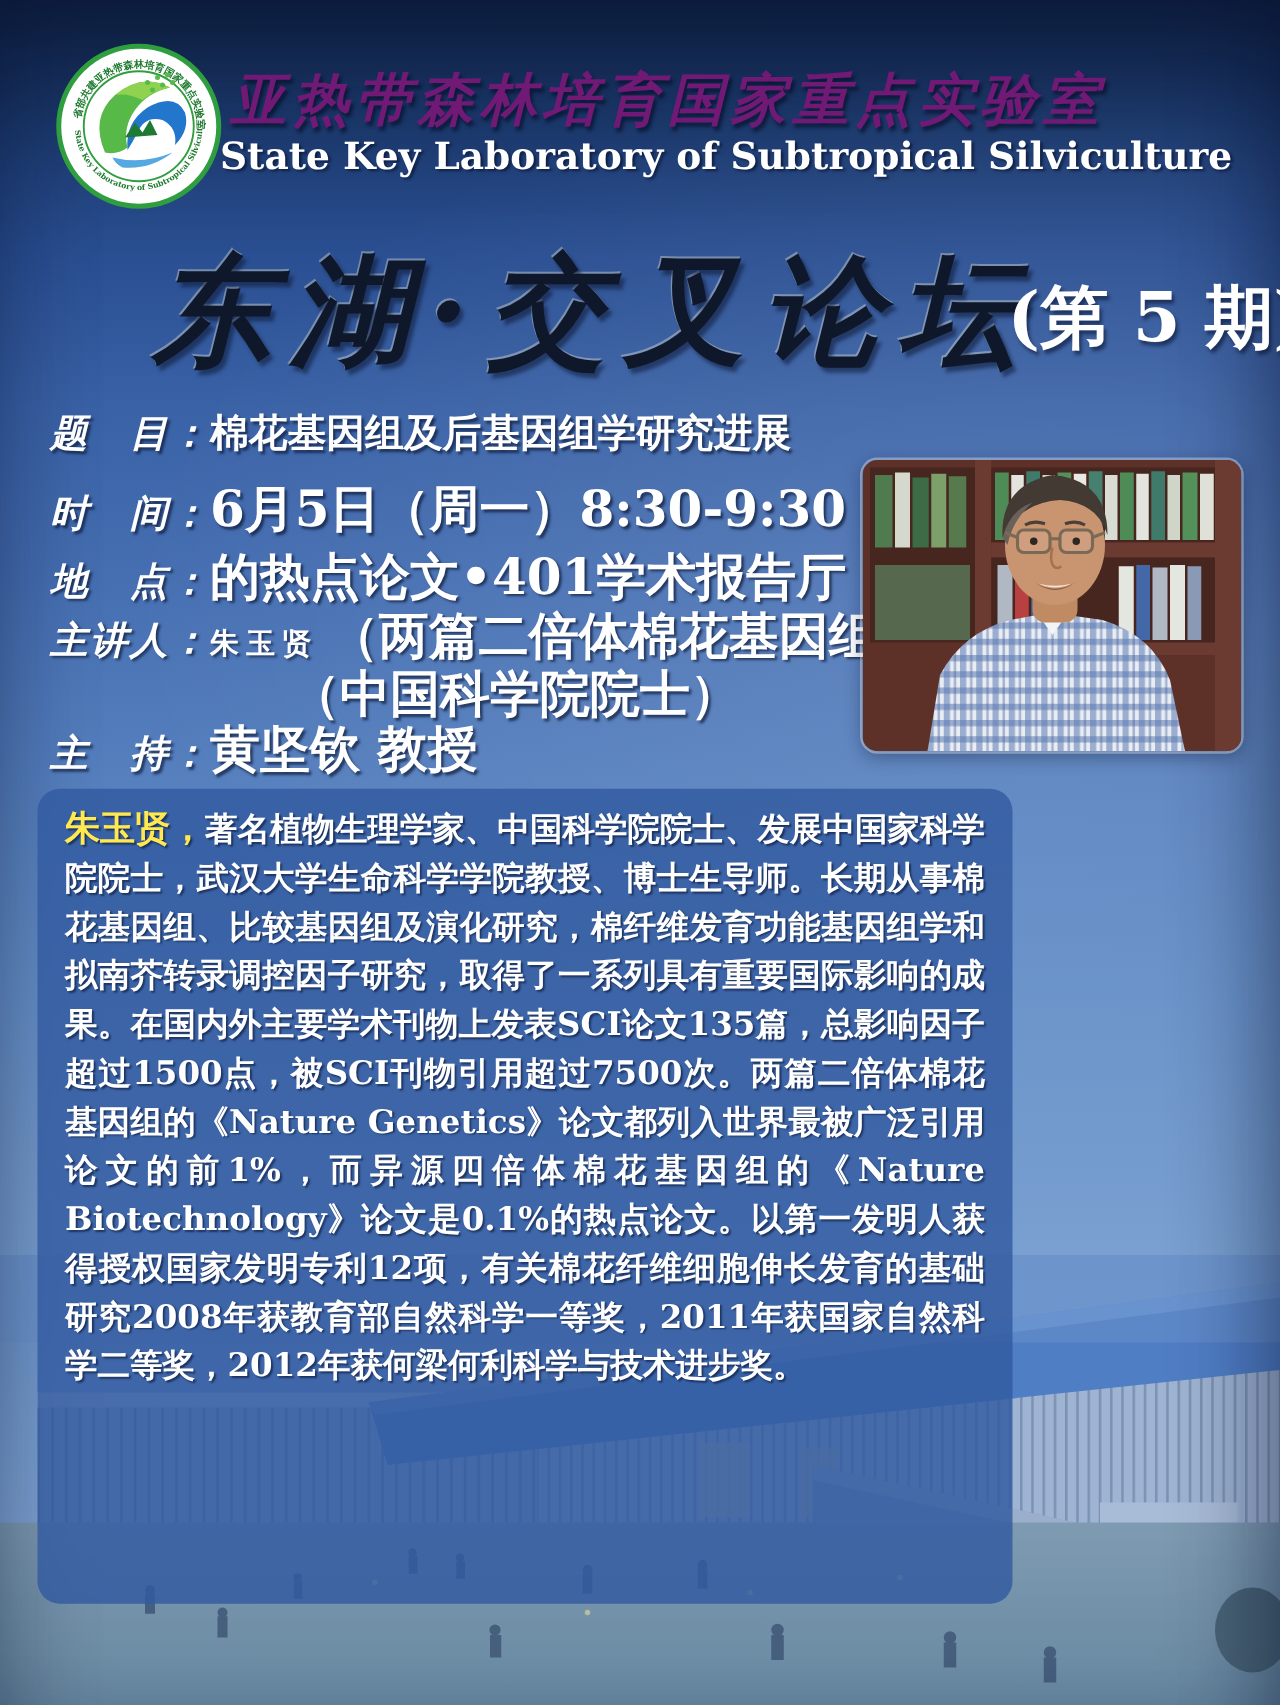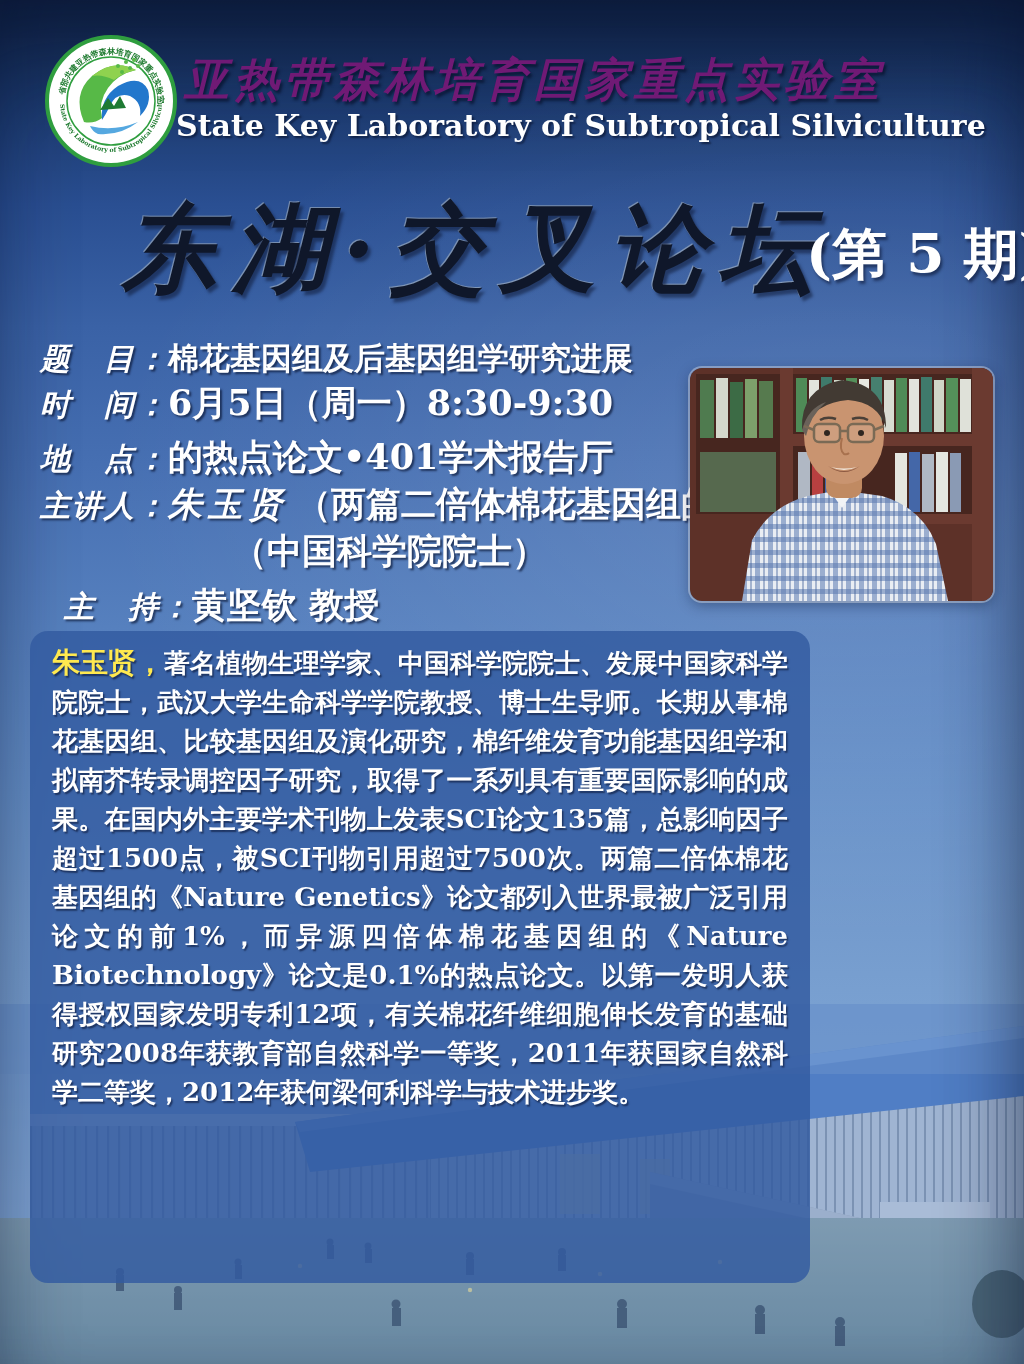--- a/index.html
+++ b/index.html
@@ -33,24 +33,24 @@
     text-shadow:3px 4px 3px rgba(15,25,55,.55), -1px -1px 0 rgba(255,250,220,.35); }
   .forum-issue { position:absolute; left:806px; top:218px; z-index:2;
     font-size:55px; font-weight:bold; color:#fff; white-space:nowrap;
     text-shadow:2px 3px 3px rgba(10,20,50,.6); }
 
   
   .details { position:absolute; left:40px; top:326px; width:650px; z-index:2; color:#fff; }
   .row { position:absolute; left:0; white-space:nowrap;
     text-shadow:2px 2px 2px rgba(8,18,48,.65); }
   .lbl { font-size:30px; font-weight:bold; font-style:italic; letter-spacing:2px; }
-  .val { font-size:35px; font-weight:bold; }
+  .val { font-size:40px; font-weight:bold; }
   .val-sans { font-family:"DejaVu Sans","Liberation Sans",sans-serif; font-size:31px; font-weight:bold; }
-  .spk-name { font-size:34px; font-weight:bold; font-style:italic; letter-spacing:6px; margin-right:8px; }
-  .r1{top:12px;} .r2{top:54px;} .r3{top:108px;} .r4{top:155px;} .r5{top:202px; left:192px;} .r6{top:256px;margin-left:24px;}
+  .spk-name { font-size:23px; font-weight:bold; letter-spacing:6px; margin-right:8px; }
+  .r1{top:0;} .r2{top:54px;} .r3{top:108px;} .r4{top:155px;} .r5{top:202px; left:192px;} .r6{top:246px;}
 
   
   .photo { position:absolute; left:690px; top:368px; width:303px; height:233px; z-index:2;
     border-radius:12px; overflow:hidden; box-shadow:0 0 0 2px rgba(255,255,255,.35), 0 4px 14px rgba(10,20,50,.4); }
   .photo svg { display:block; width:100%; height:100%; }
 
   
   .building { position:absolute; left:0; bottom:0; width:1024px; height:360px; z-index:0; }
   .building svg { display:block; width:100%; height:100%; }
 

